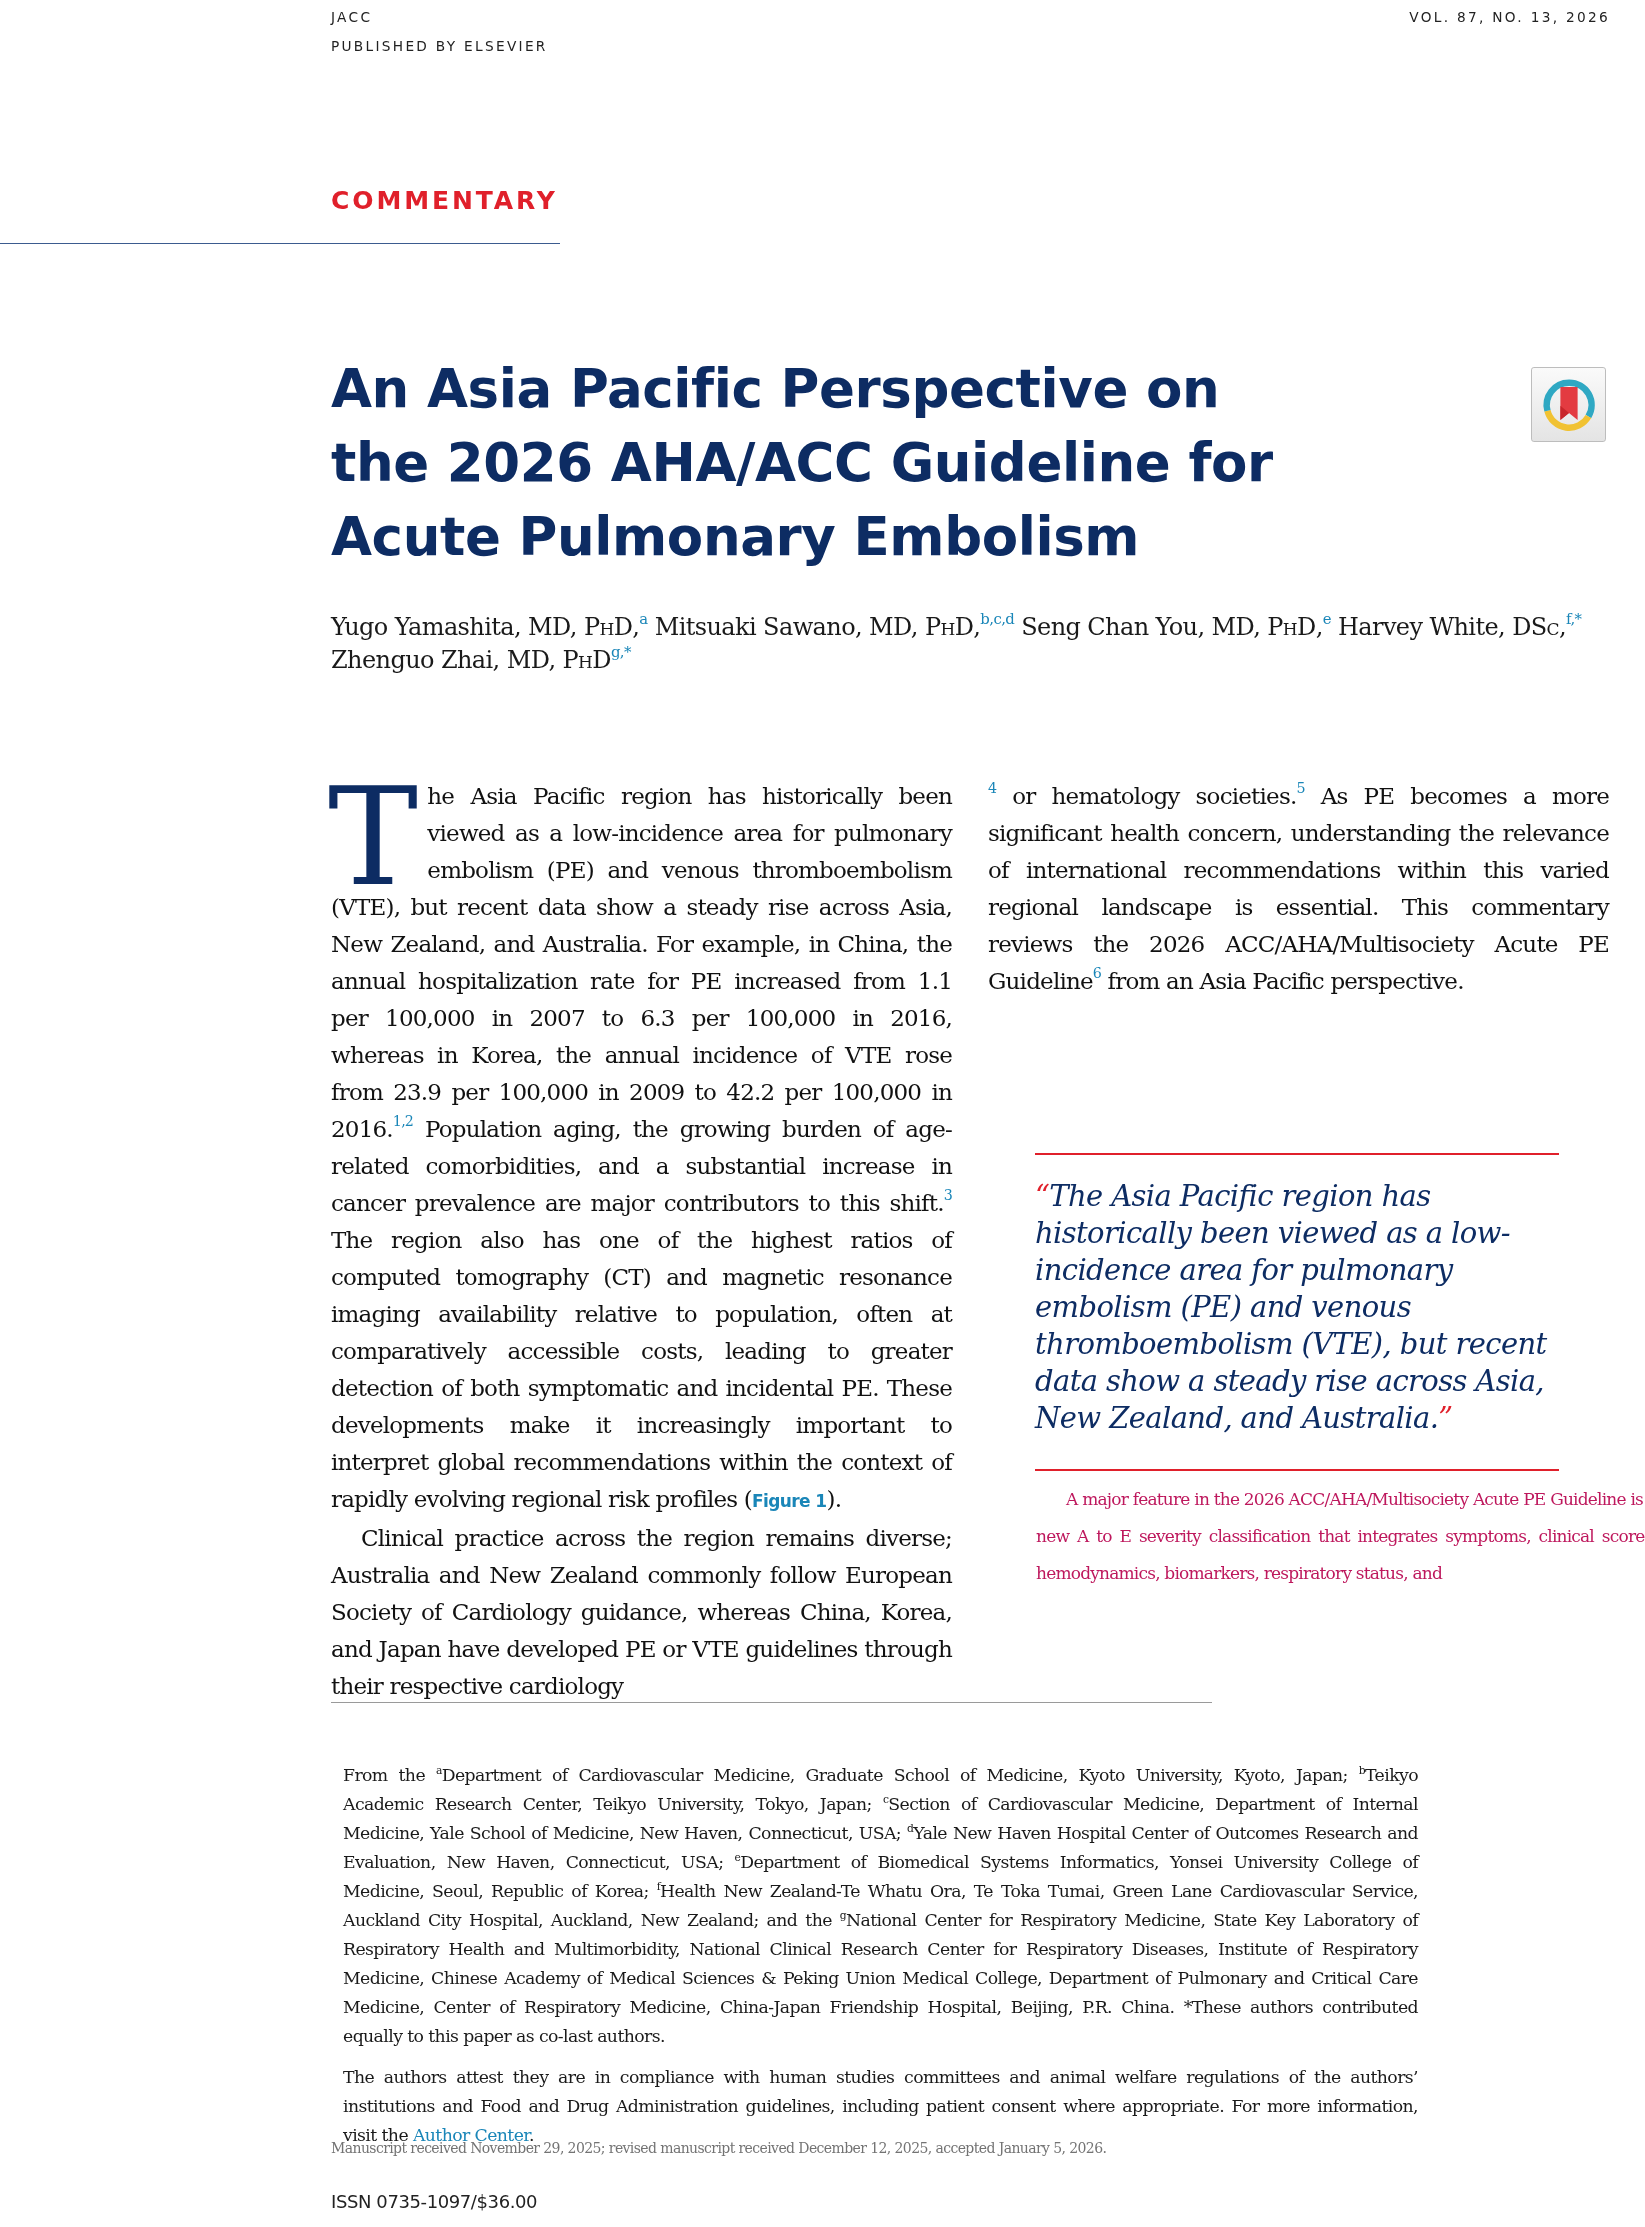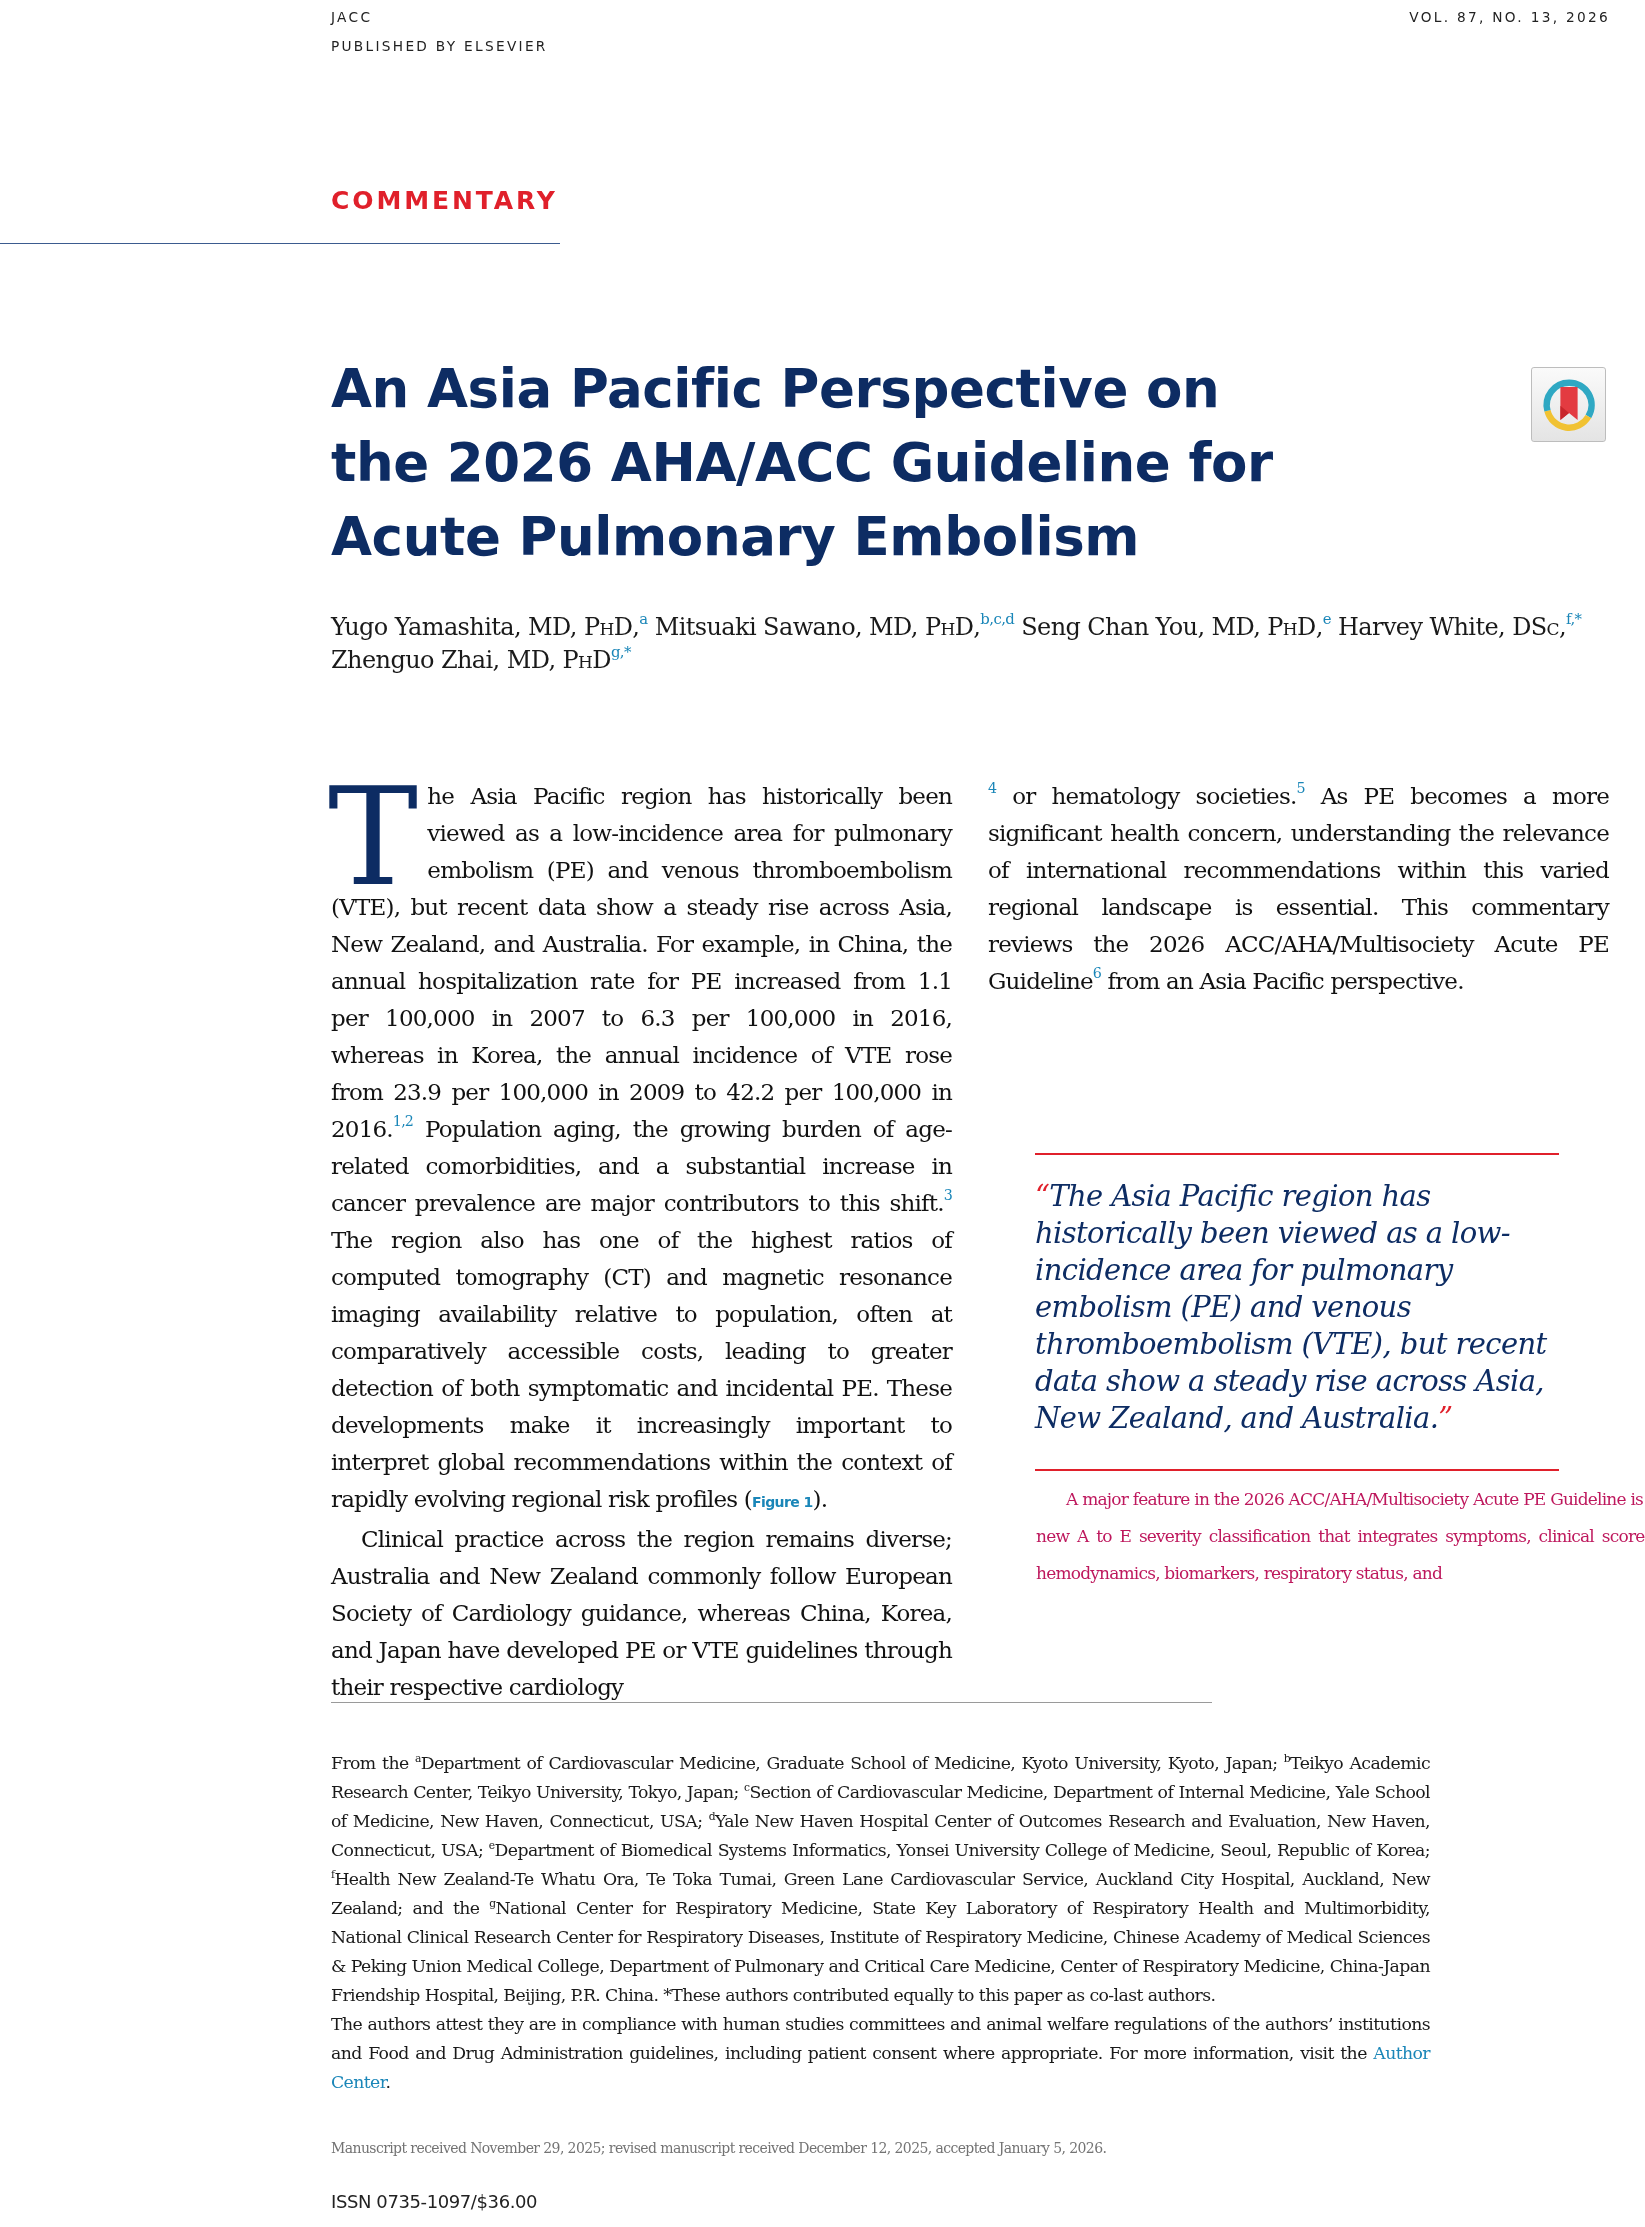--- a/index.html
+++ b/index.html
@@ -20,33 +20,33 @@
   .authors { position: absolute; left: 331px; top: 611px; width: 1297px; font-size: 24px; line-height: 33px; color: #1a1a1a; letter-spacing: -0.6px; }
   .authors sup, .body-text sup { color: #1a86b8; font-size: 0.62em; vertical-align: 0.75em; line-height: 0; }
   .sc { font-variant: small-caps; }
 
   .col { position: absolute; top: 778px; width: 621px; font-size: 23px; line-height: 37px; text-align: justify; color: #111; letter-spacing: -0.8px; }
   .col-left { left: 331px; }
   .col-right { left: 988px; }
   .dropcap { float: left; font-family: "DejaVu Serif", serif; font-size: 135px; line-height: 108px; color: #0d2c63; margin: 5.8px 10px -4.3px -2.9px; }
   .body-text p { margin: 0; }
   .indent { text-indent: 30px; }
-  .fig-link { color: #1a86b8; font-family: "DejaVu Sans", sans-serif; font-weight: bold; font-size: 14px; letter-spacing: -0.6px; cursor: pointer; }
+  .fig-link { color: #1a86b8; font-family: "DejaVu Sans", sans-serif; font-weight: bold; font-size: 17px; letter-spacing: -0.6px; cursor: pointer; }
 
   .pullquote { position: absolute; left: 1035px; top: 1153px; width: 524px; }
   .pq-rule { height: 2.2px; background: #e0202b; }
   .pq-text { font-family: "DejaVu Serif", serif; font-style: italic; font-size: 29px; line-height: 37px; color: #0d2c63; padding: 23px 0 32px 0; letter-spacing: -0.6px; }
   .pq-mark { color: #e0202b; }
 
   .col-right-2 { position: absolute; left: 988px; top: 1481px; width: 621px; font-size: 17px; line-height: 37px; text-align: justify; color: #be185d; letter-spacing: -0.8px; margin-left: 48px; }
 
   .foot-rule { position: absolute; left: 331px; top: 1702px; width: 881px; height: 1.4px; background: #9a9a9a; }
   .footnotes { position: absolute; left: 331px; top: 1749px; width: 1099px; font-size: 17.3px; line-height: 29px; text-align: justify; color: #1a1a1a; letter-spacing: -0.6px; }
   .footnotes sup { font-size: 0.62em; vertical-align: 0.7em; line-height: 0; }
-  .footnotes p { margin: 0; }
+  .footnotes p { margin: 12px; }
   .link { color: #1a86b8; cursor: pointer; }
   .received { position: absolute; left: 331px; top: 2140px; font-size: 14px; color: #737373; letter-spacing: -0.6px; white-space: nowrap; }
   .issn { position: absolute; left: 331px; top: 2191px; font-family: "DejaVu Sans", sans-serif; font-size: 18px; color: #222; letter-spacing: -0.4px; }
   .doi { position: absolute; right: 35px; top: 2191px; font-family: "DejaVu Sans", sans-serif; font-size: 18px; color: #1a86b8; letter-spacing: -0.4px; cursor: pointer; margin-top: 40px; }
 </style>
 </head>
 <body>
 
 <div class="running-head">
   <div>JACC</div>

